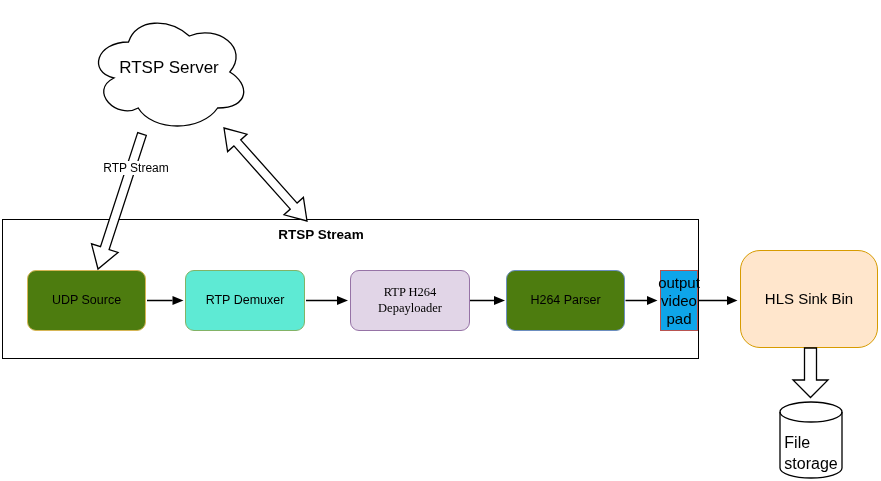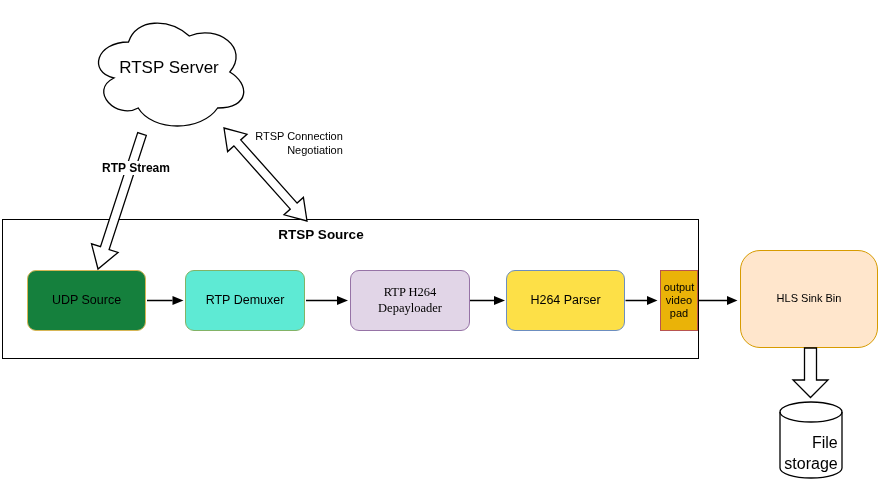--- a/index.html
+++ b/index.html
@@ -35,43 +35,43 @@
     display: flex;
     align-items: center;
     justify-content: center;
     text-align: center;
     font-size: 12.5px;
     line-height: 1.25;
     border: 1px solid;
     border-radius: 9px;
     box-sizing: border-box;
   }
-  .node-udp      { left: 27px;  top: 270px; width: 119px; height: 61px; background: #15803d; border-color: #D6B656; }
+  .node-udp      { left: 27px;  top: 270px; width: 119px; height: 61px; background: #4d7c0f; border-color: #D6B656; }
   .node-demuxer  { left: 185px; top: 270px; width: 120px; height: 61px; background: #5eead4; border-color: #82B366; }
   .node-depay    { left: 350px; top: 270px; width: 120px; height: 61px; background: #E1D5E7; border-color: #9673A6; font-family: Liberation Serif, serif; }
-  .node-parser   { left: 506px; top: 270px; width: 119px; height: 61px; background: #fde047; border-color: #6C8EBF; }
-  .node-pad      { left: 660px; top: 270px; width: 38px;  height: 61px; background: #eab308; border-color: #B85450;
-                   border-radius: 0; font-size: 11px; line-height: 1.2; }
+  .node-parser   { left: 506px; top: 270px; width: 119px; height: 61px; background: #4d7c0f; border-color: #6C8EBF; }
+  .node-pad      { left: 660px; top: 270px; width: 38px;  height: 61px; background: #0ea5e9; border-color: #B85450;
+                   border-radius: 0; font-size: 15px; line-height: 1.2; }
   .node-hls      { left: 740px; top: 250px; width: 138px; height: 98px; background: #FFE6CC; border-color: #D79B00;
-                   border-radius: 20px; font-size: 11px; text-align: center; }
+                   border-radius: 20px; font-size: 15px; text-align: center; }
   
   .overlay {
     position: absolute;
     left: 0; top: 0;
     width: 881px; height: 481px;
   }
   
   .lbl {
     position: absolute;
     transform: translateX(-50%);
-    text-align: right;
+    text-align: left;
     white-space: pre-line;
   }
   .lbl-cloud       { left: 169px; top: 58px;  font-size: 17px; }
-  .lbl-rtp-stream  { left: 136px; top: 161px; font-size: 12px; background: #ffffff; padding: 0 1px; font-weight: bold; }
+  .lbl-rtp-stream  { left: 136px; top: 161px; font-size: 12px; background: #ffffff; padding: 0 1px; }
   .lbl-negotiation { left: 299px; top: 130px; font-size: 11px; line-height: 1.25; }
   .lbl-storage     { left: 811px; top: 433px; font-size: 16px; line-height: 1.3; }
 </style>
 </head>
 <body>
 
 <div class="canvas">
 
   <div class="container-box"></div>
 
@@ -132,21 +132,19 @@
     <g>
       <polygon points="804.5,348 804.5,380 793,380 810.5,397.5 828,380 816.5,380 816.5,348" fill="#ffffff" stroke="#000000" stroke-width="1.3"></polygon>
     </g>
 
     <g transform="translate(780,402)">
       <path d="M 0 10 A 31 10 0 0 1 62 10 L 62 66 A 31 10 0 0 1 0 66 Z" fill="#ffffff" stroke="#000000" stroke-width="1.3"></path>
       <path d="M 0 10 A 31 10 0 0 0 62 10" fill="none" stroke="#000000" stroke-width="1.3"></path>
     </g>
   </svg>
 
-  <div class="container-title">RTSP Source</div>
+  <div class="container-title">RTSP Stream</div>
   <div class="lbl lbl-cloud">RTSP Server</div>
   <div class="lbl lbl-rtp-stream">RTP Stream</div>
-  <div class="lbl lbl-negotiation">RTSP Connection
-Negotiation</div>
   <div class="lbl lbl-storage">File
 storage</div>
 
 </div>
 
 </body></html>

